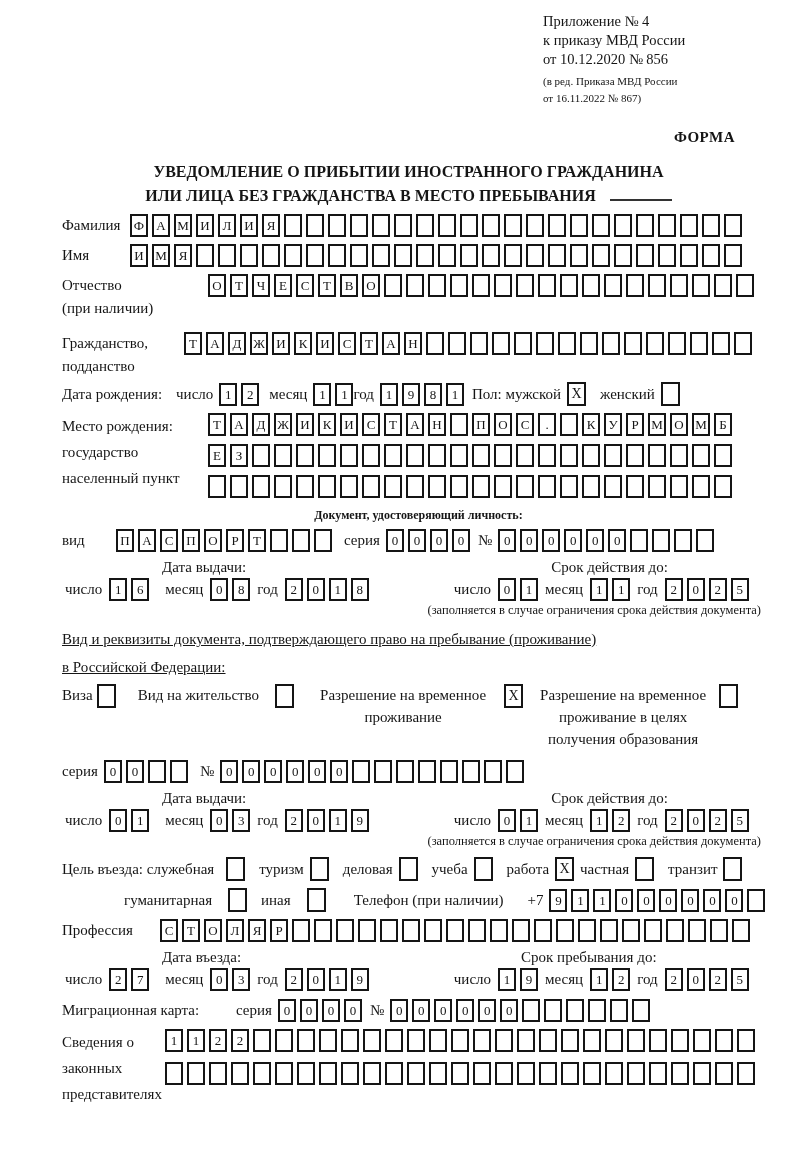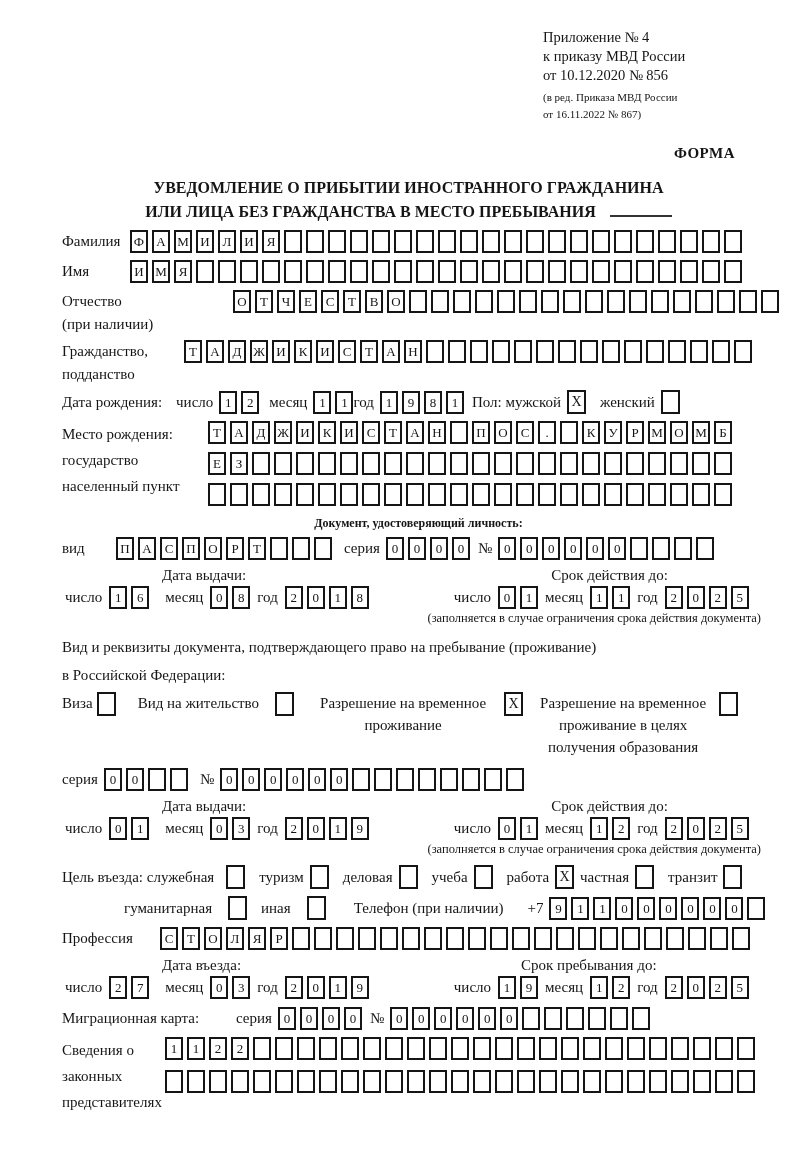--- a/index.html
+++ b/index.html
@@ -1,19 +1,19 @@
 <!DOCTYPE html>
 <html><head>
 <meta charset="utf-8">
 <style>
   html,body{margin:0;padding:0;background:#ffffff;}
   .page{
     width:800px;height:1163px;margin:0 auto;background:#ffffff;color:#151515;
     font-family:"Liberation Serif", serif;font-size:15px;position:relative;
-    box-sizing:border-box;padding:28px 25px 10px 62px;overflow:hidden;
+    box-sizing:border-box;padding:12px 25px 10px 62px;overflow:hidden;
   }
   
   .hdr{width:220px;margin-left:auto;margin-right:12px;line-height:19px;font-size:14.5px;}
   .hdr-sub{margin-top:4px;font-size:11px;line-height:17px;}
   .forma{font-weight:bold;text-align:right;margin:22px 40px 4px 0;font-size:15px;letter-spacing:.5px;}
   
   .title{text-align:center;font-weight:bold;font-size:16px;line-height:24px;margin:14px 0 6px -20px;}
   .blank{display:inline-block;width:62px;border-bottom:2.5px solid #333;height:14px;margin-left:14px;}
   .sec-heading{font-weight:bold;font-size:15.2px;margin:22px 0 14px -4px;}
   
@@ -40,21 +40,21 @@
   .dg{display:flex;align-items:center;gap:4px;}
   .dg .lbl{margin:0 3px;}
   .note-right{font-size:12.5px;text-align:right;margin:1px 14px 8px 0;}
   .inline-row{display:flex;align-items:center;flex-wrap:nowrap;margin-bottom:7px;}
   .inline-row .lbl{margin-right:6px;}
   .inline-row .box{margin-right:14px;}
   
   .permit-row{display:flex;align-items:flex-start;margin:4px 0 10px 0;}
   .center-lines{text-align:center;line-height:22px;}
   .doc-heading{text-align:center;font-weight:bold;font-size:12px;margin:2px 0 6px 0;}
-  .para{line-height:26px;margin-bottom:2px;}
+  .para{line-height:26px;margin-bottom:2px;text-decoration:underline;}
 </style>
 </head>
 <body>
 
 <div class="page">
 
   <div class="hdr">
     <div>Приложение № 4</div>
     <div>к приказу МВД России</div>
     <div>от 10.12.2020 № 856</div>
@@ -133,21 +133,21 @@
         <span class="cell"></span>
         <span class="cell"></span>
         <span class="cell"></span>
         <span class="cell"></span>
         <span class="cell"></span>
         <span class="cell"></span>
         <span class="cell"></span>
       </div>
   </div>
 
-  <div class="row" style="margin-bottom:4px;gap:25px;">
+  <div class="row" style="margin-bottom:12px;">
     <div class="lbl" style="width:146px">
       <div>Отчество</div>
       <div>(при наличии)</div>
     </div>
     <div class="cells">
         <span class="cell">О</span>
         <span class="cell">Т</span>
         <span class="cell">Ч</span>
         <span class="cell">Е</span>
         <span class="cell">С</span>

